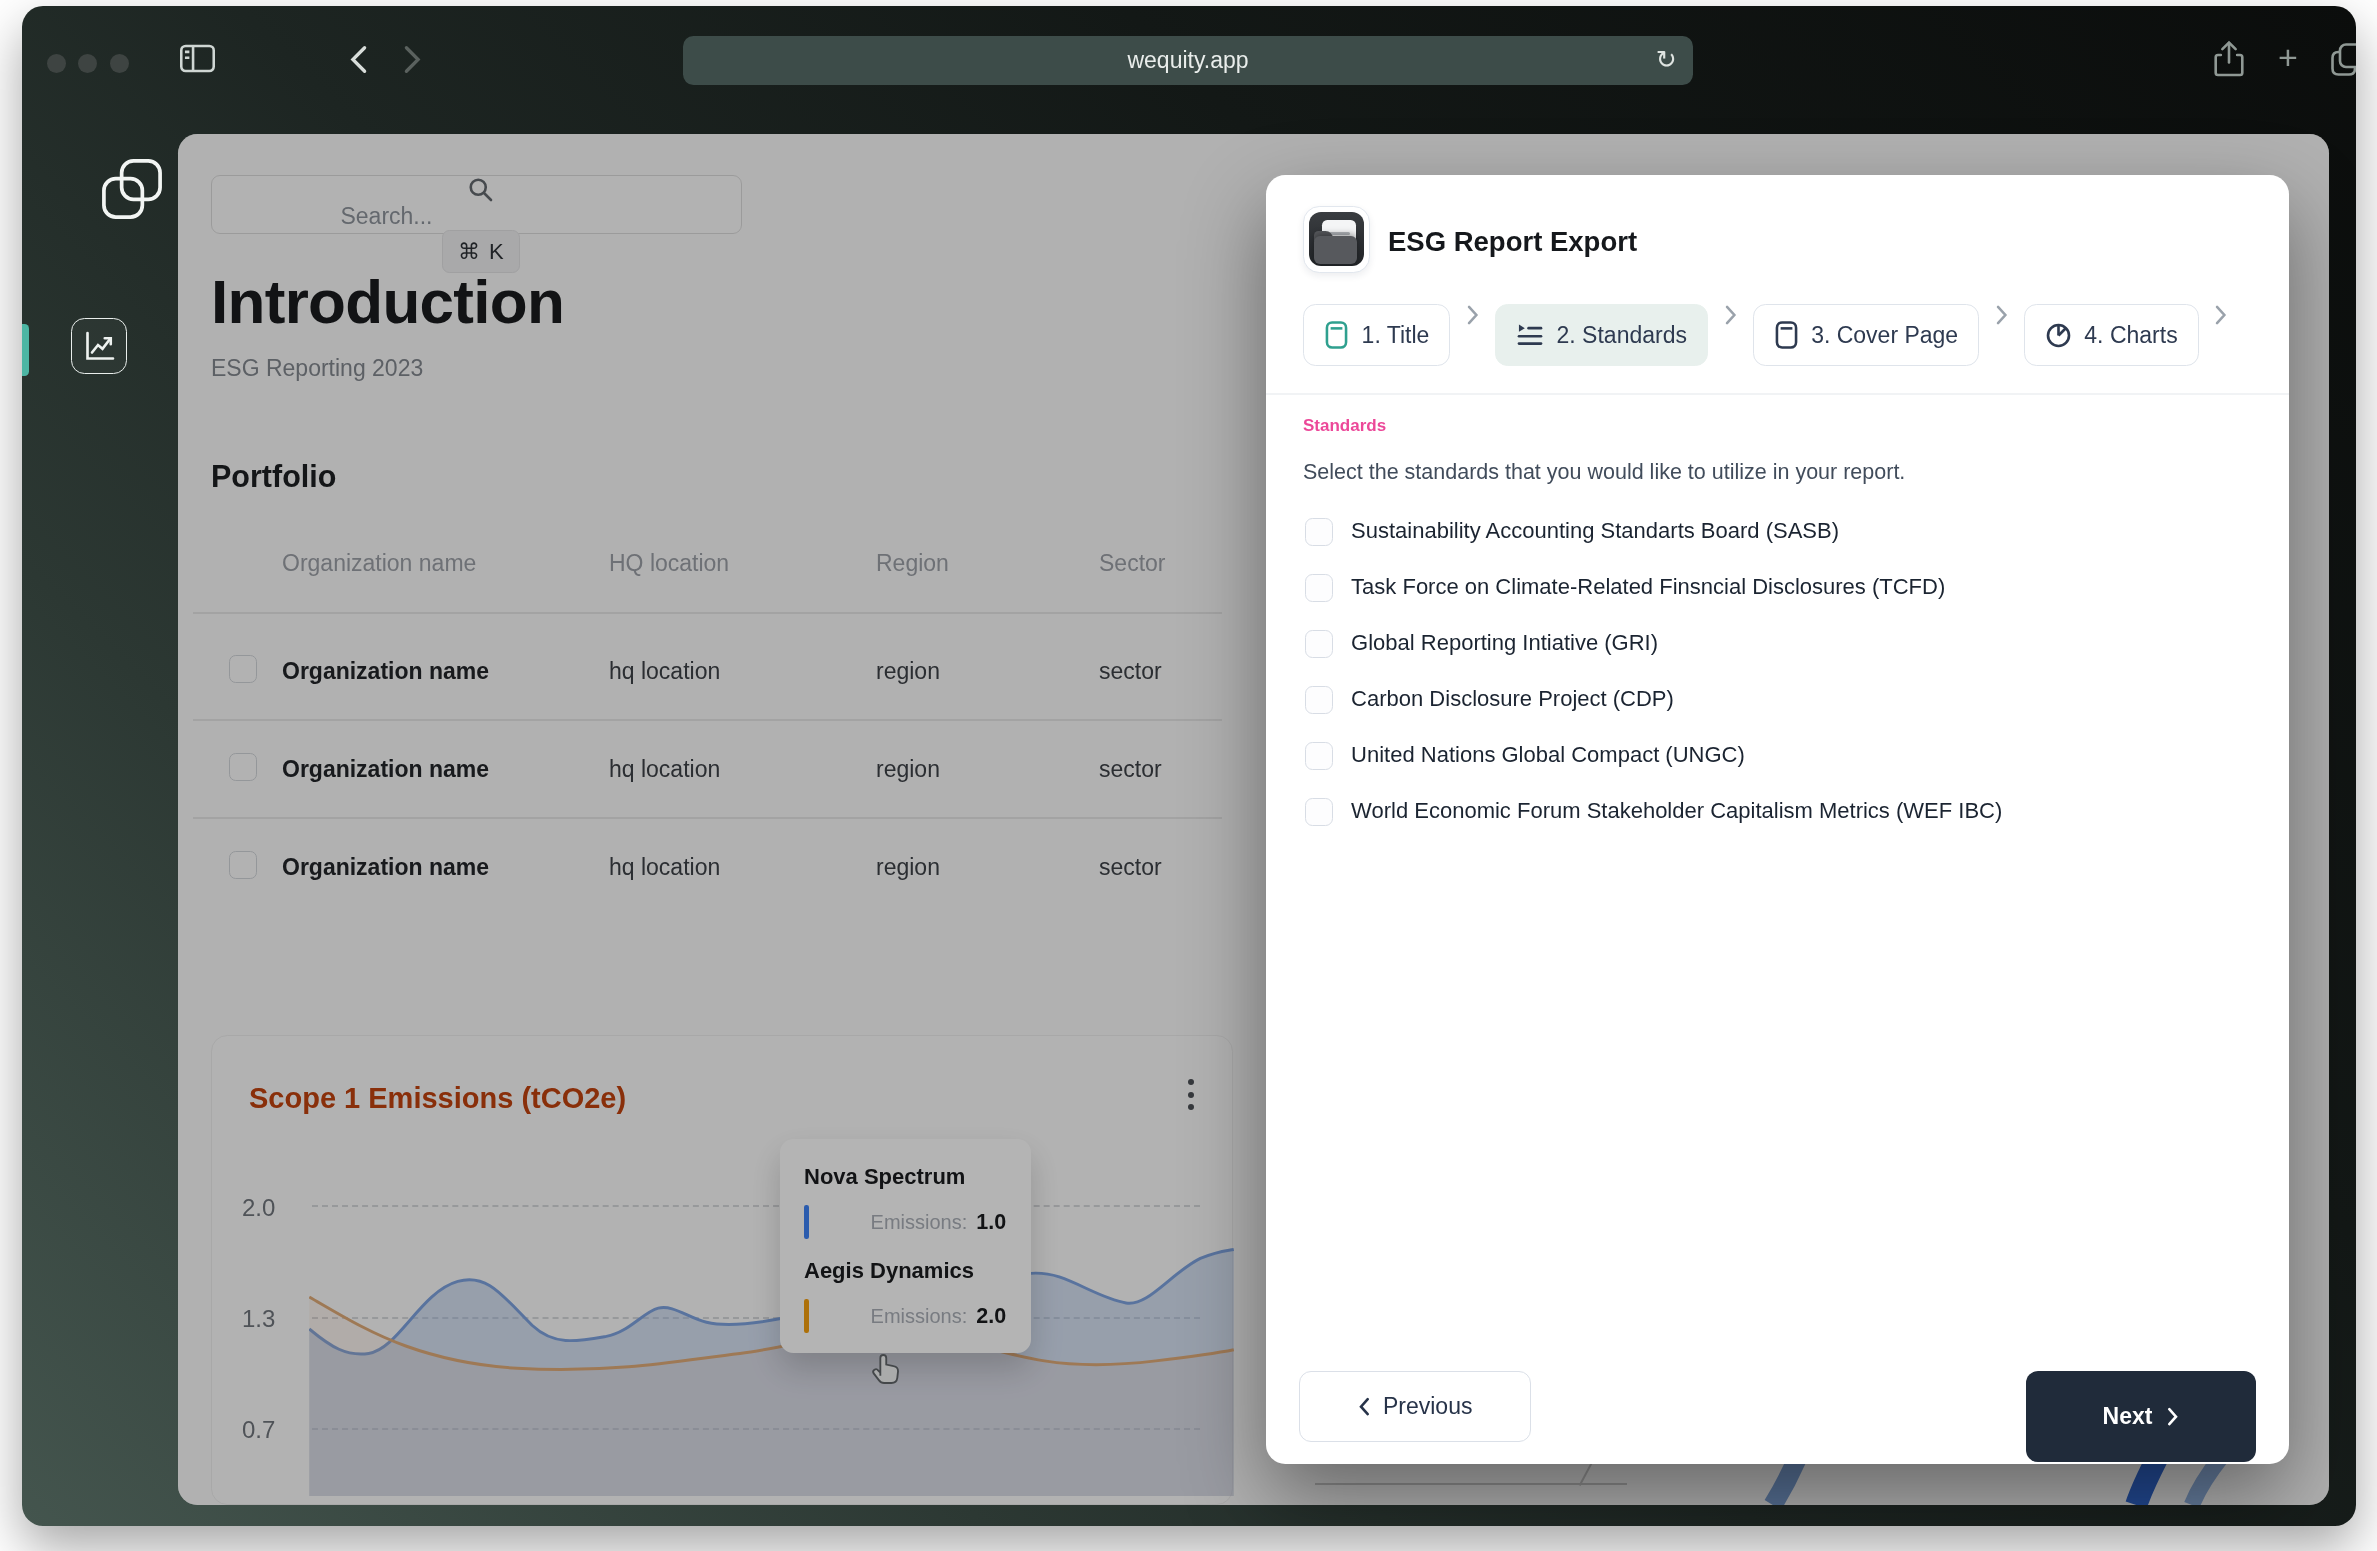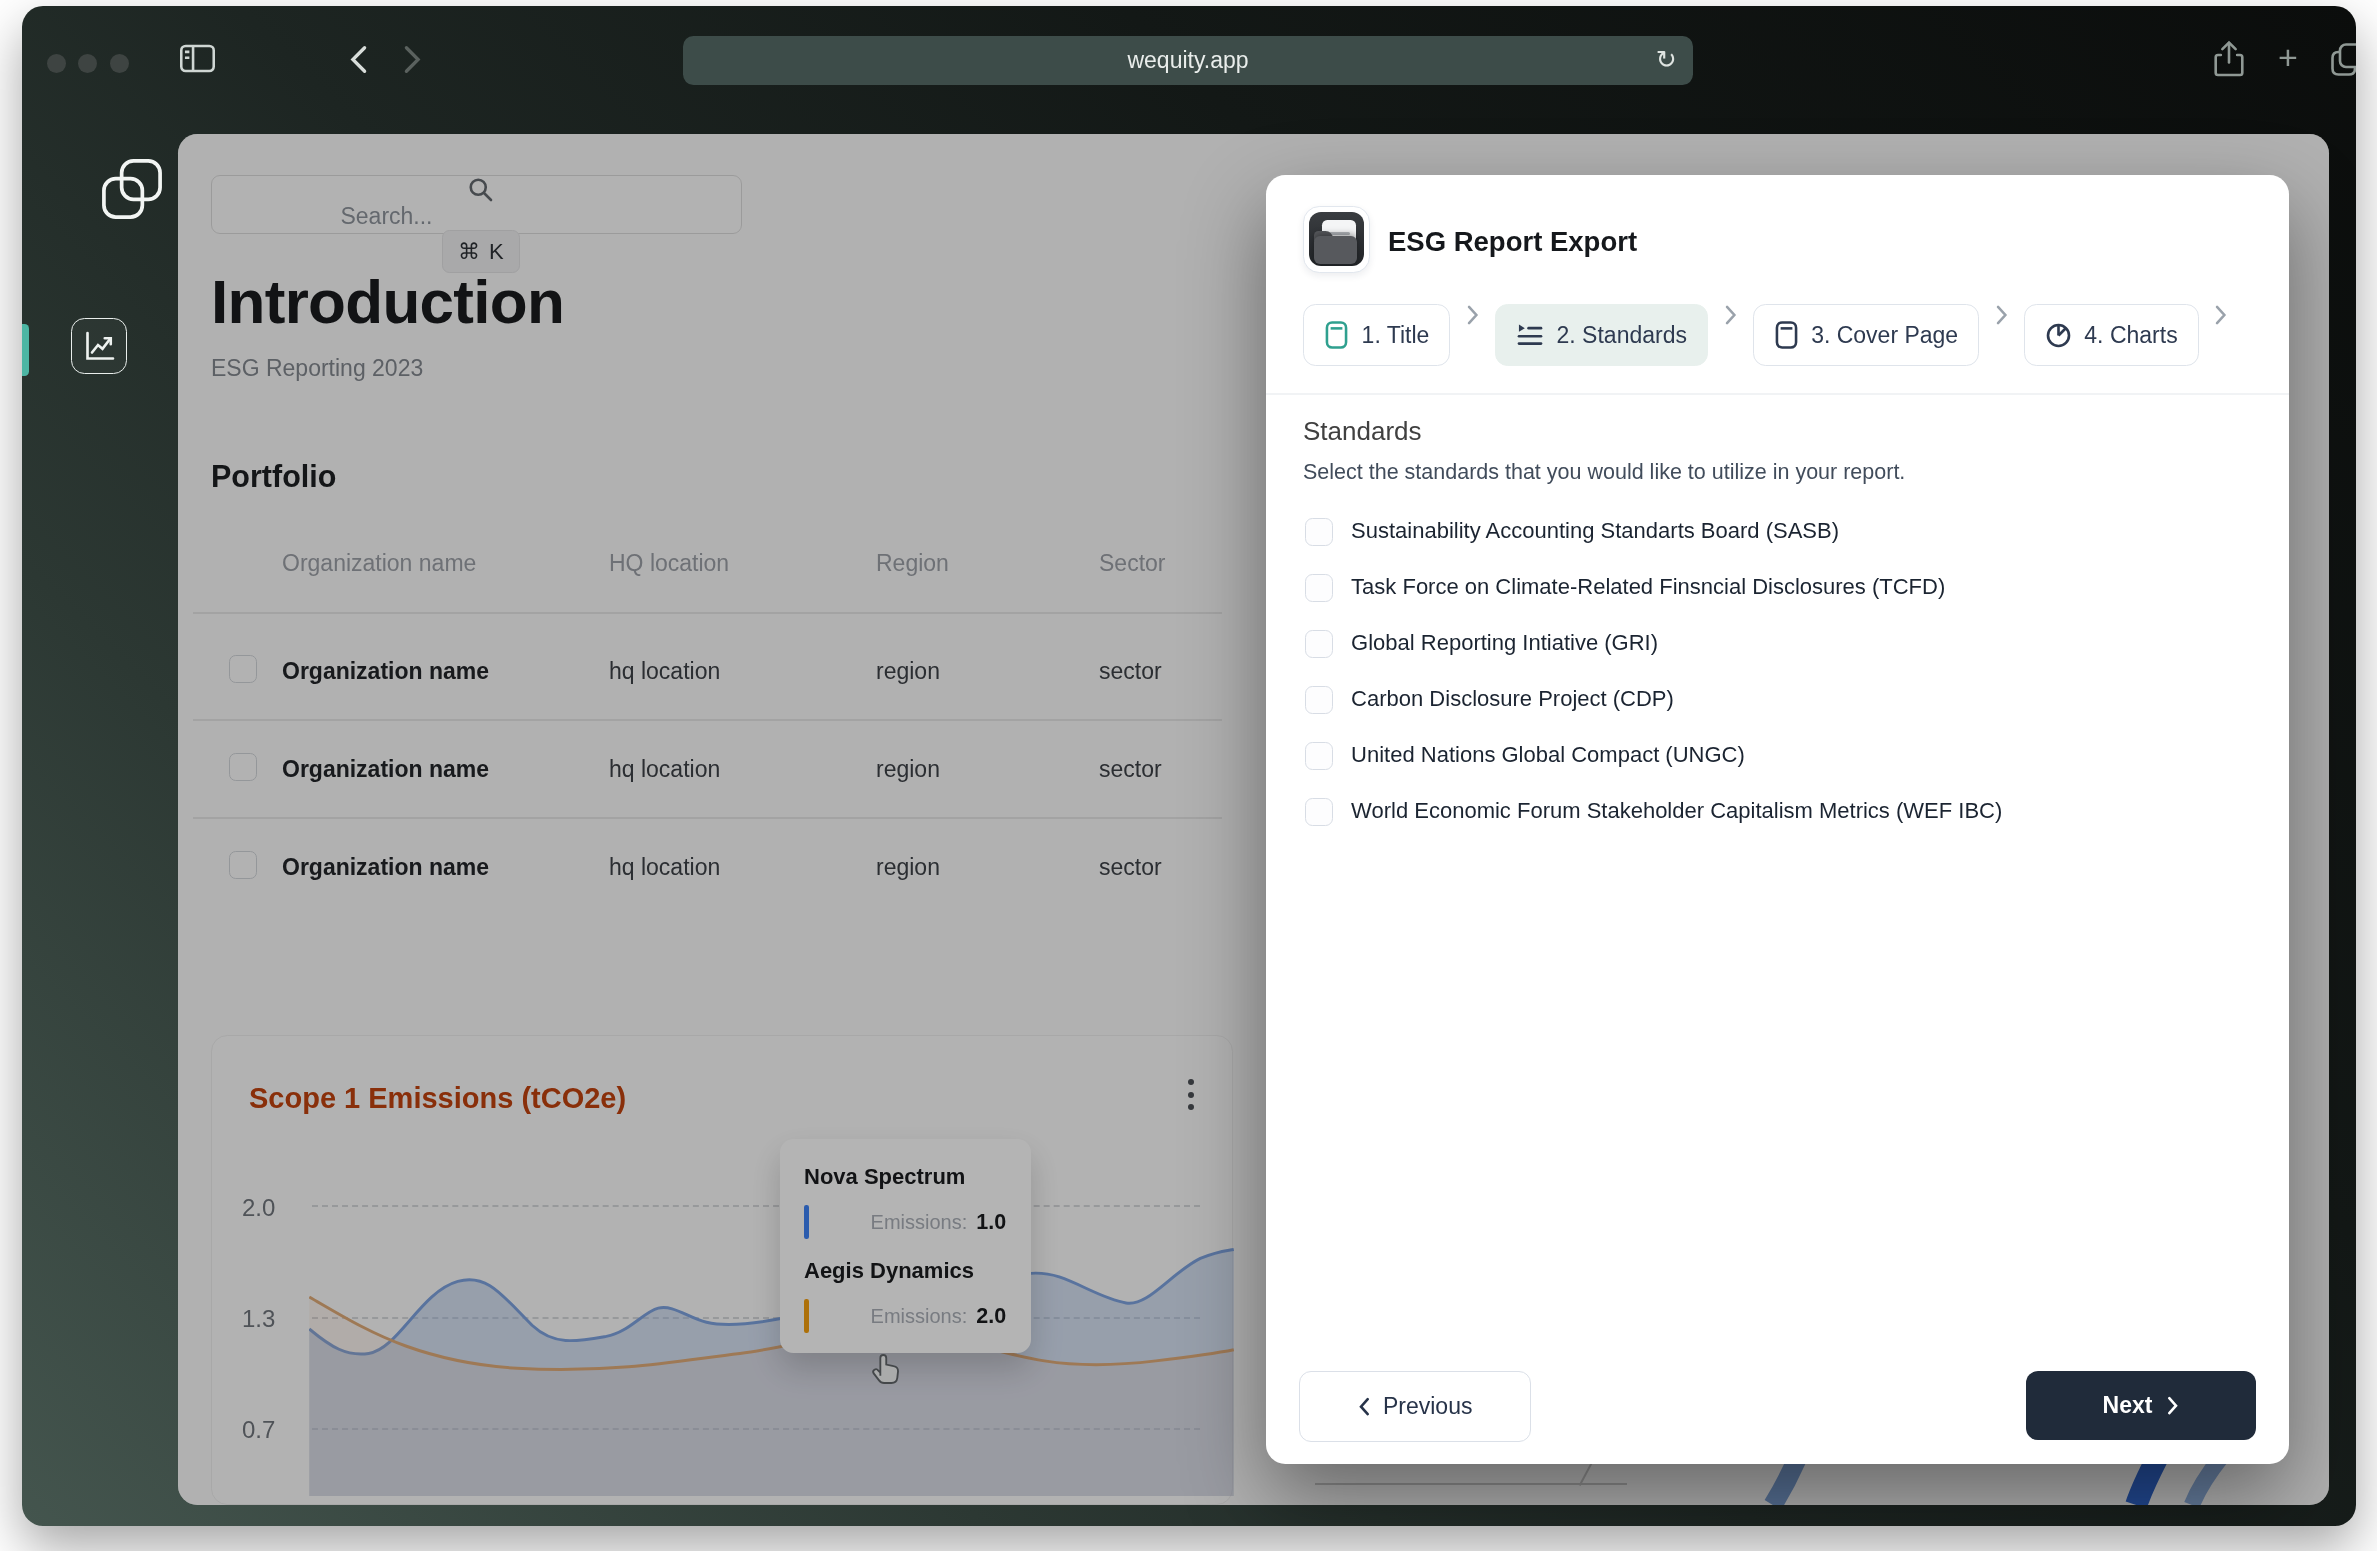--- a/index.html
+++ b/index.html
@@ -129,35 +129,35 @@
     display:flex; overflow:hidden; }
   .step-pill { flex:none; height:62px; display:flex; align-items:center; gap:12.6px;
     padding:0 20px; border-radius:12.6px; font-size:23px; font-weight:500; color:#2e3a50;
     background:#ffffff; border:1.5px solid #dfe4eb; }
   .step-pill.active { background:#e8f0ed; border-color:#e8f0ed; }
   .step-chev { flex:none; margin:0 15.6px; color:#9aa2ab; }
   .step-ic { flex:none; display:flex; }
   .step-ic.teal { color:#2fa08f; } .step-ic.navy { color:#2e3a50; }
 
   .m-divider { position:absolute; left:0; top:218px; width:100%; height:1.5px; background:#f1f3f5; }
-  .m-heading { position:absolute; left:37px; top:241px; font-size:26px; font-weight:normal;
-    color:#404040; }
+  .m-heading { position:absolute; left:37px; top:241px; font-size:17px; font-weight:bold;
+    color:#ec4899; }
   .m-desc { position:absolute; left:37px; top:285px; font-size:21.5px; color:#414c5b; }
 
   .std-list { position:absolute; left:39px; top:343px; right:37px; }
   .std-item { height:56px; display:flex; }
   .std-cb { flex:none; width:27.5px; height:27.5px; background:#fdfdfe;
     border:1.9px solid #d8dde5; border-radius:7.4px; margin-right:18.6px; }
   .std-label { font-size:22px; color:#1b2431; }
 
   .m-footer { position:absolute; left:33px; right:33px; top:1196px; height:71px; }
   .btn-prev { position:absolute; left:0; top:0; width:232px; height:71px; background:#fff;
     border:1.5px solid #dbe0e8; border-radius:12px; display:flex; align-items:center;
     justify-content:center; gap:13.4px; font-size:23px; font-weight:500; color:#273349; }
-  .btn-next { position:absolute; right:0; top:0; width:230px; height:69px;
+  .btn-next { position:absolute; right:0; top:0; width:230px; height:91px;
     background:#202b3a; border:none; border-radius:12px; display:flex; align-items:center;
     justify-content:center; gap:15px; font-size:23px; font-weight:600; color:#ffffff; }
 </style>
 </head>
 <body>
 
 <div class="window">
 
   <div class="toolbar">
     <span class="traffic tl1"></span>

